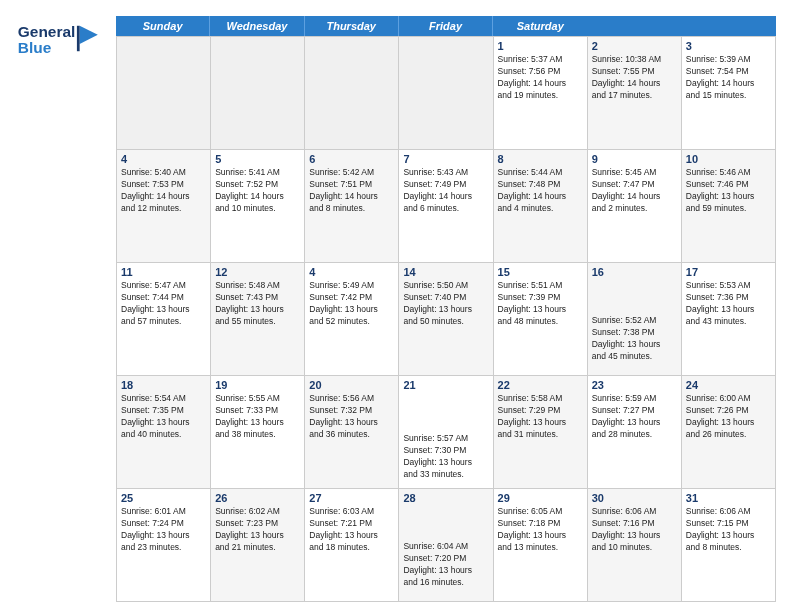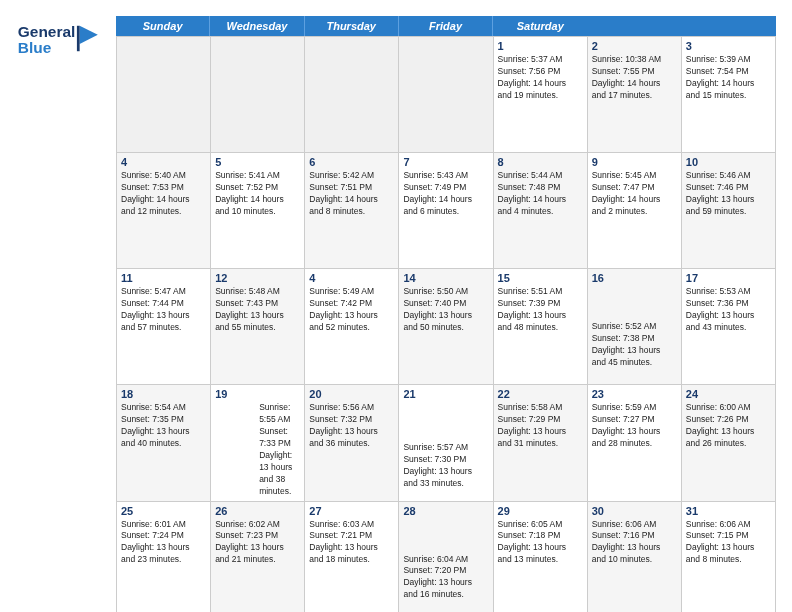--- a/index.html
+++ b/index.html
@@ -256,21 +256,21 @@
         </div>
         <div class="cal-cell shaded">
           <div class="day-number">18</div>
           <div class="cell-detail" style="white-space: pre-line;">Sunrise: 5:54 AM
 Sunset: 7:35 PM
 Daylight: 13 hours
 and 40 minutes.</div>
         </div>
         <div class="cal-cell">
           <div class="day-number">19</div>
-          <div class="cell-detail" style="white-space: pre-line; margin-left: 44px;">Sunrise: 5:55 AM
+          <div class="cell-detail" style="white-space: pre-line;">Sunrise: 5:55 AM
 Sunset: 7:33 PM
 Daylight: 13 hours
 and 38 minutes.</div>
         </div>
         <div class="cal-cell shaded">
           <div class="day-number">20</div>
           <div class="cell-detail" style="white-space: pre-line;">Sunrise: 5:56 AM
 Sunset: 7:32 PM
 Daylight: 13 hours
 and 36 minutes.</div>

